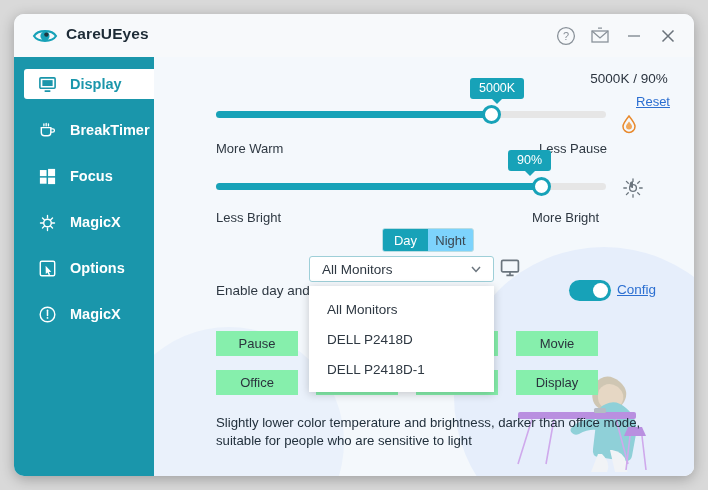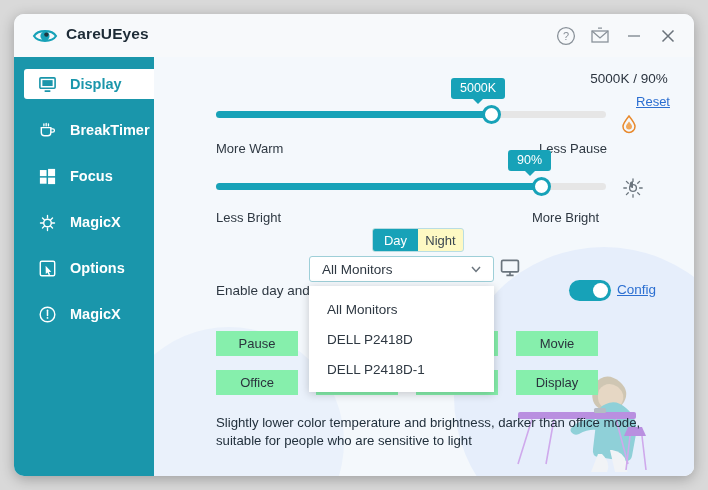--- a/index.html
+++ b/index.html
@@ -182,42 +182,42 @@
   .s-label {
     position: absolute;
     font-size: 13px;
     color: #2e3842;
   }
 
   
   #temp-track { left: 62px; top: 54px; width: 390px; }
   #temp-fill  { width: 275px; }
   #temp-thumb { left: 266px; }
-  #temp-tip   { left: 297px; top: 21px; }
+  #temp-tip   { left: 316px; top: 21px; }
   #temp-lbl-l { left: 62px; top: 84px; }
   #temp-lbl-r { left: 385px; top: 84px; }
 
   
   #bri-track { left: 62px; top: 126px; width: 390px; }
   #bri-fill  { width: 325px; }
   #bri-thumb { left: 316px; }
   #bri-tip   { left: 354px; top: 93px; text-align: center; }
   #bri-lbl-l { left: 62px; top: 153px; }
   #bri-lbl-r { left: 378px; top: 153px; }
   #sun-icon  { position:absolute; left: 468px; top: 120px; width: 22px; height: 22px; cursor:pointer; }
 
   
   #daynight {
     position: absolute;
-    left: 218px; top: 171px;
+    left: 228px; top: 171px;
     display: flex;
     border: 1px solid #b9dde3;
     border-radius: 3px;
     overflow: hidden;
-    background: #fef9c3;
+    background: #7dd3fc;
   }
   .dn-btn {
     width: 45px; height: 22px;
     display: flex; align-items: center; justify-content: center;
     font-size: 13px;
     color: #3a4650;
     cursor: pointer;
   }
   .dn-btn.sel { background: #17a2b8; color: #ffffff; }
 

